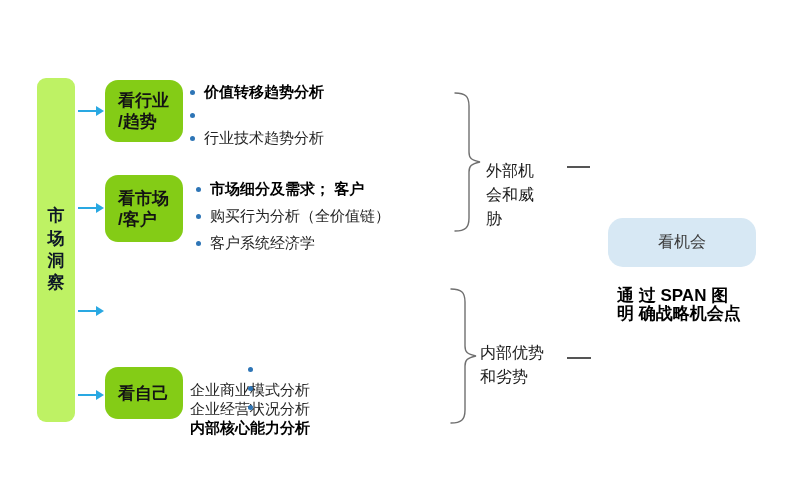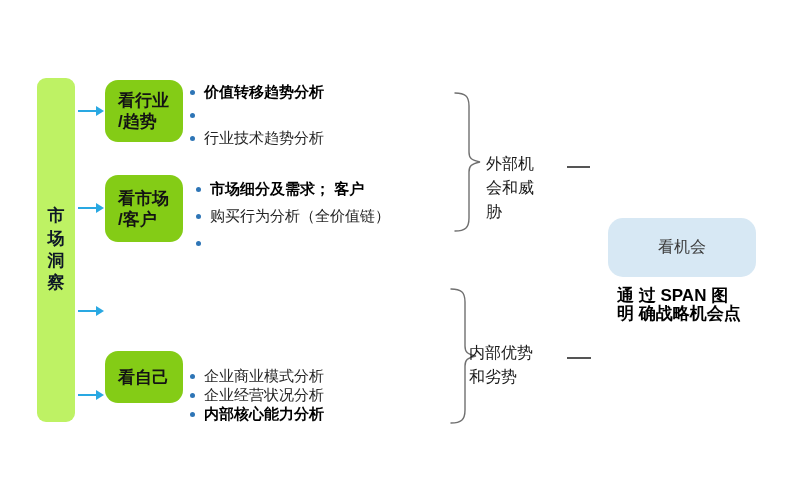--- a/index.html
+++ b/index.html
@@ -32,40 +32,40 @@
     position:absolute;left:105px;width:78px;background:#84cc16;border-radius:13px;
     display:flex;align-items:center;
   }
   .cat-label{
     padding-left:13px;font-size:17px;font-weight:bold;color:#141414;line-height:21px;
   }
 
   
   .group{position:absolute;left:190px;list-style:none;margin:0;padding:0;}
   .group li{display:flex;align-items:center;gap:9px;font-size:15px;color:#262626;}
-  .g1 li{height:23px;} .g2 li{height:27px;} .g3 li{height:23px;} .g4 li{height:19px;}
+  .g1 li{height:23px;} .g2 li{height:27px;} .g3 li{height:23px;} .g4 li{height:19px;flex-direction:column;}
   .g2{left:196px;}
   .group li.b{font-weight:bold;color:#000;}
   .dot{flex:0 0 auto;width:5px;height:5px;border-radius:50%;background:#2e75b6;}
 
   
   .brace{position:absolute;}
   .brace path{fill:none;stroke:#707070;stroke-width:1.4;stroke-linecap:round;}
   .brace-label{
     position:absolute;font-size:16px;line-height:24px;color:#1a1a1a;
   }
-  .bl1{left:486px;top:152px;width:52px;}
-  .bl2{left:469px;top:341px;width:66px;}
+  .bl1{left:486px;top:159px;width:52px;}
+  .bl2{left:480px;top:341px;width:66px;}
   .dash{position:absolute;height:2px;background:#555555;}
   .dash1{left:567px;top:166px;width:23px;}
   .dash2{left:567px;top:357px;width:24px;}
 
   
   .opp-box{
-    position:absolute;left:608px;top:218px;width:148px;height:59px;
+    position:absolute;left:608px;top:218px;width:148px;height:49px;
     background:#d7e8f4;border-radius:15px;
     display:flex;align-items:center;justify-content:center;
     font-size:16px;color:#3c3c3c;
   }
   .opp-note{
     position:absolute;left:617px;top:287px;
     font-size:17px;font-weight:bold;color:#000;line-height:18px;
   }
 </style>
 </head>
@@ -83,21 +83,21 @@
   <div class="arrow" style="top:394px"></div>
 
   <div class="cat" style="top:80px;height:62px">
     <span class="cat-label preline">看行业
 /趋势</span>
   </div>
   <div class="cat" style="top:175px;height:67px">
     <span class="cat-label preline">看市场
 /客户</span>
   </div>
-  <div class="cat" style="top:351px;height:52px">
+  <div class="cat" style="top:367px;height:52px">
     <span class="cat-label preline">看自己</span>
   </div>
 
   <ul class="group g1" style="top:81px">
     <li class="b">
         <span class="dot"></span>
         <span>价值转移趋势分析</span>
       </li>
     <li>
         <span class="dot"></span>
@@ -112,20 +112,21 @@
     <li class="b">
         <span class="dot"></span>
         <span>市场细分及需求； 客户</span>
       </li>
     <li>
         <span class="dot"></span>
         <span>购买行为分析（全价值链）</span>
       </li>
     <li>
         <span class="dot"></span>
+        <span>客户系统经济学</span>
       </li>
   </ul>
 
 
   <ul class="group g4" style="top:367px">
     <li>
         <span class="dot"></span>
         <span>企业商业模式分析</span>
       </li>
     <li>

